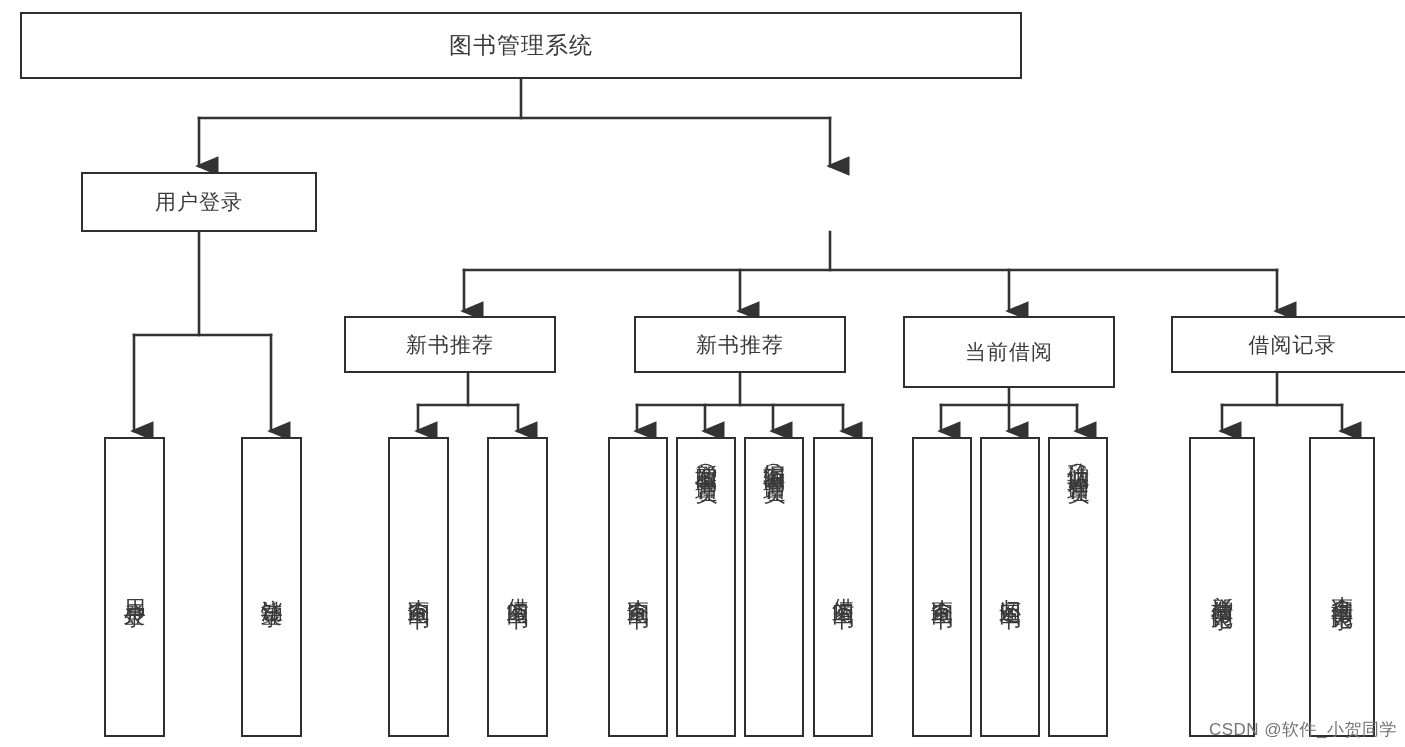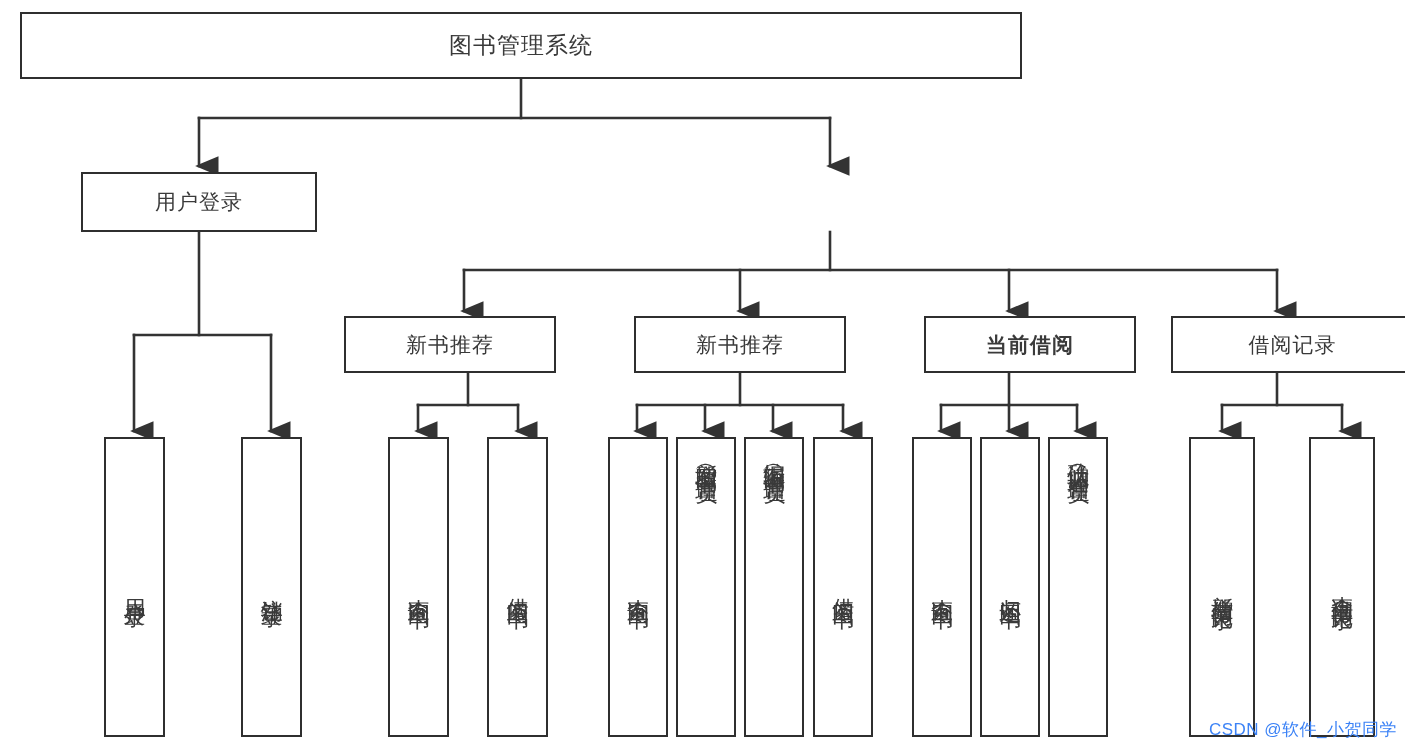--- a/index.html
+++ b/index.html
@@ -81,21 +81,21 @@
     align-items: center;
     padding-top: 0;
   }
 
   
   #watermark {
     position: absolute;
     right: 8px;
     bottom: 6px;
     font-size: 17px;
-    color: #3b82f6;
+    color: #737373;
     letter-spacing: 0.5px;
     white-space: nowrap;
     user-select: none;
   }
 </style>
 </head>
 <body>
 
 <div id="canvas">
 
@@ -161,21 +161,21 @@
 
 
   <div class="node branch" style="left:344px; top:316px; width:212px; height:57px;justify-content:center;">
     <span class="node-label">新书推荐</span>
   </div>
 
   <div class="node branch" style="left:634px; top:316px; width:212px; height:57px;">
     <span class="node-label">新书推荐</span>
   </div>
 
-  <div class="node branch" style="left:924px; top:316px; width:212px; height:57px;font-weight:bold;">
+  <div class="node branch" style="left:903px; top:316px; width:212px; height:72px;">
     <span class="node-label">当前借阅</span>
   </div>
 
   <div class="node branch" style="left:1171px; top:316px; width:243px; height:57px;">
     <span class="node-label">借阅记录</span>
   </div>
 
   <div class="node leaf centered" style="left:104px; top:437px; width:61px; height:300px;">
     <span class="node-label">用户登录</span>
   </div>

